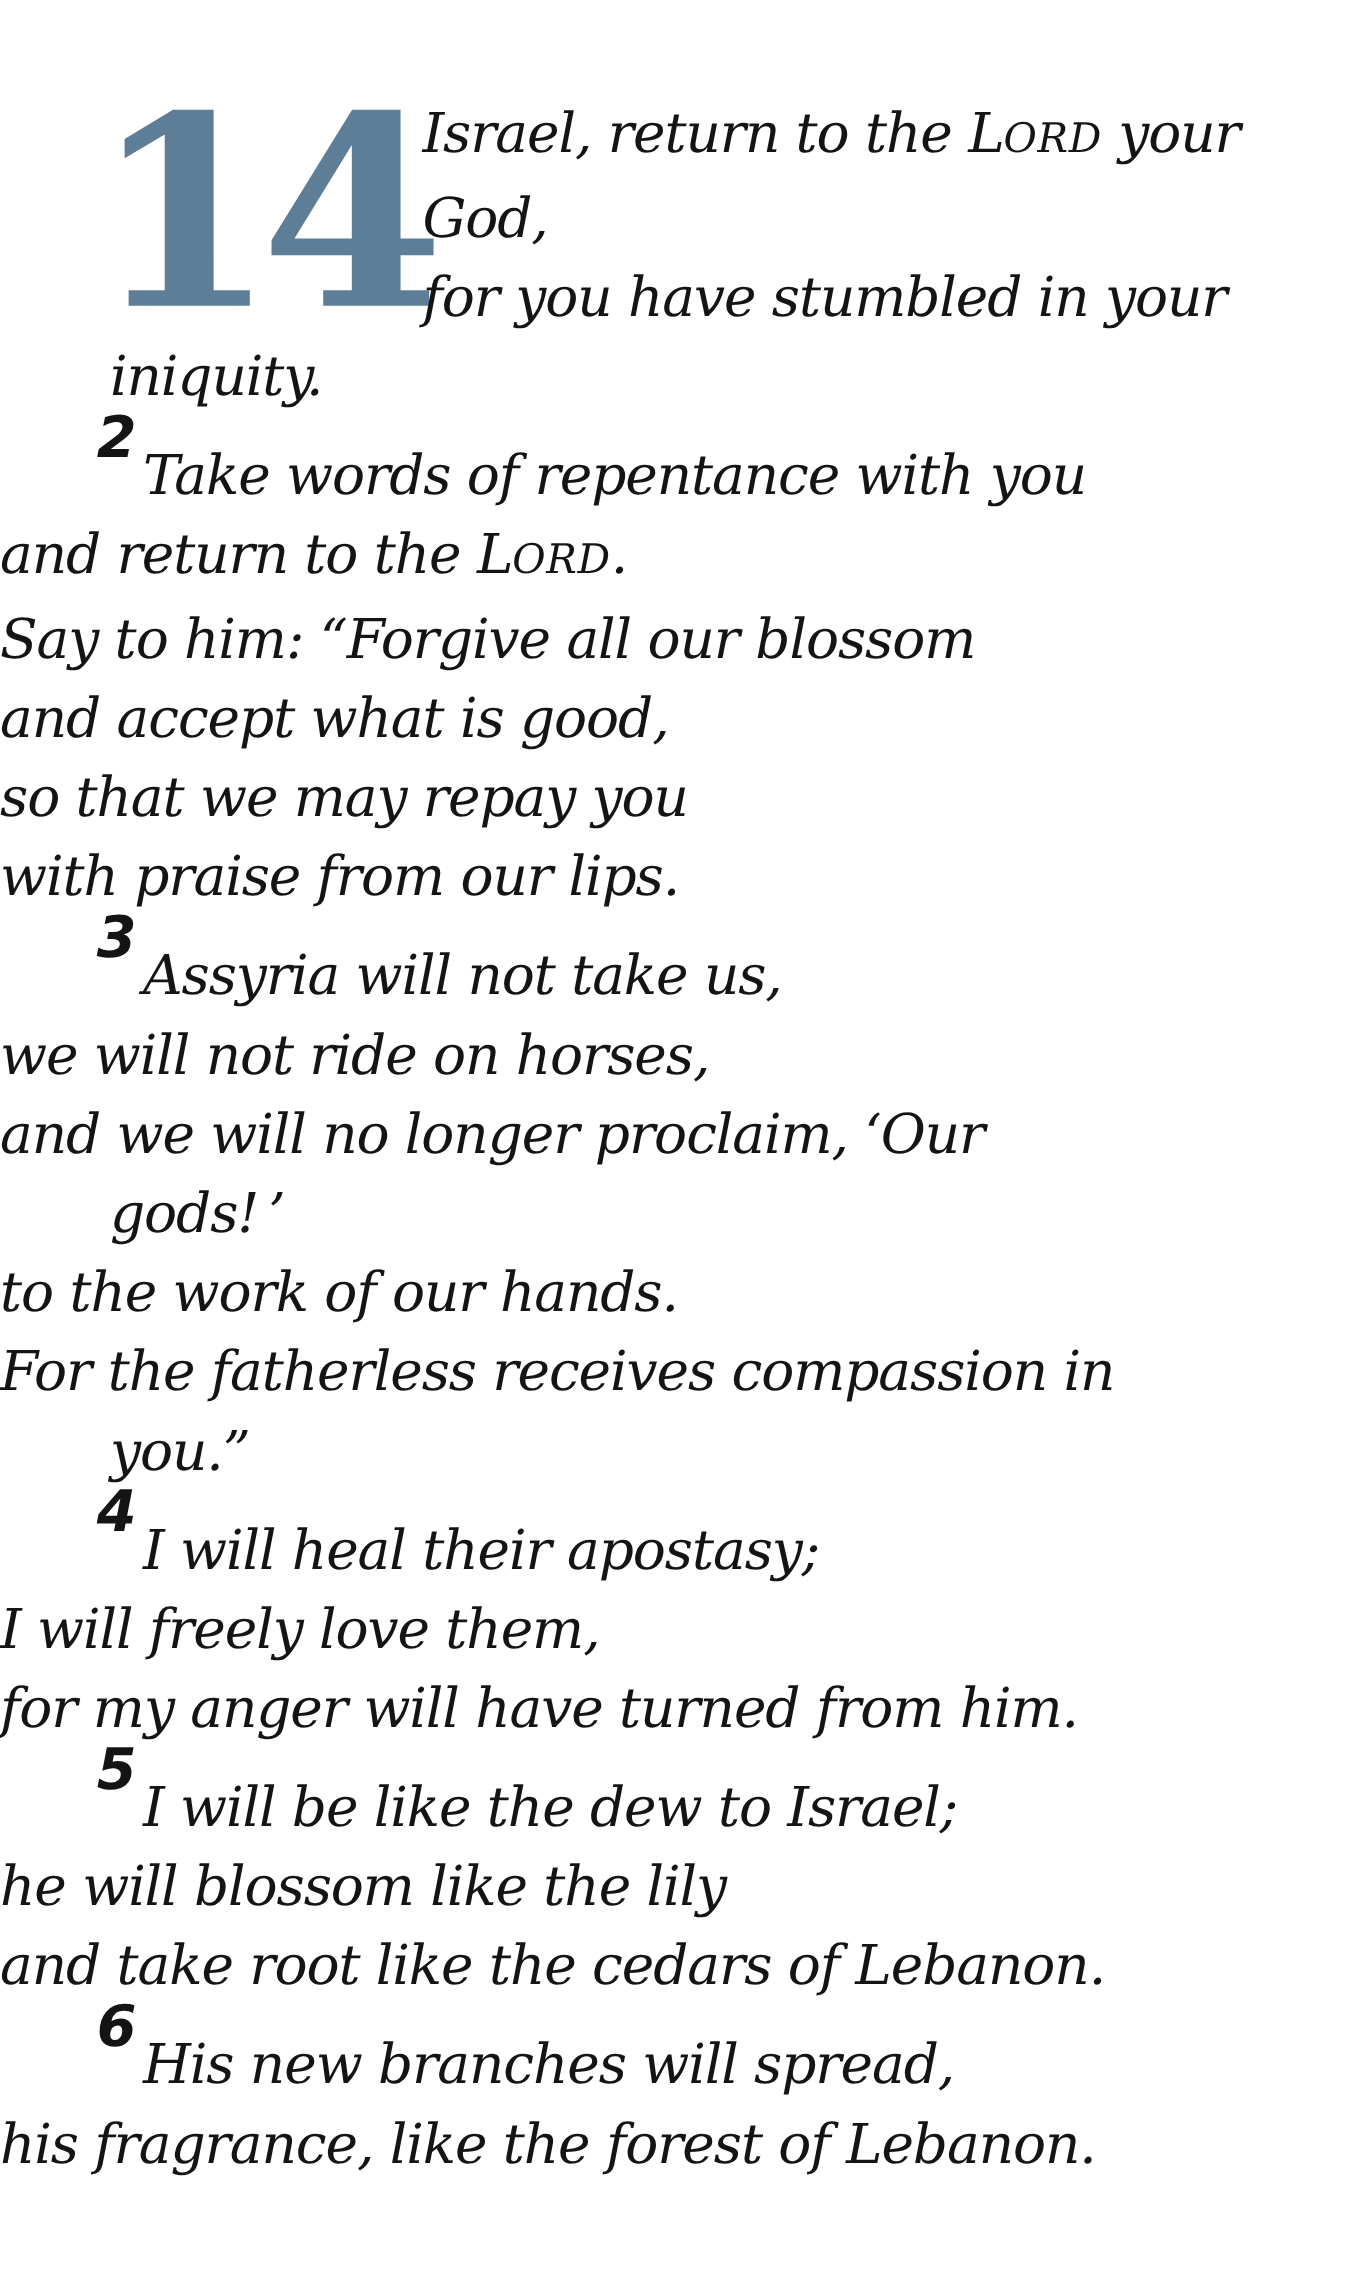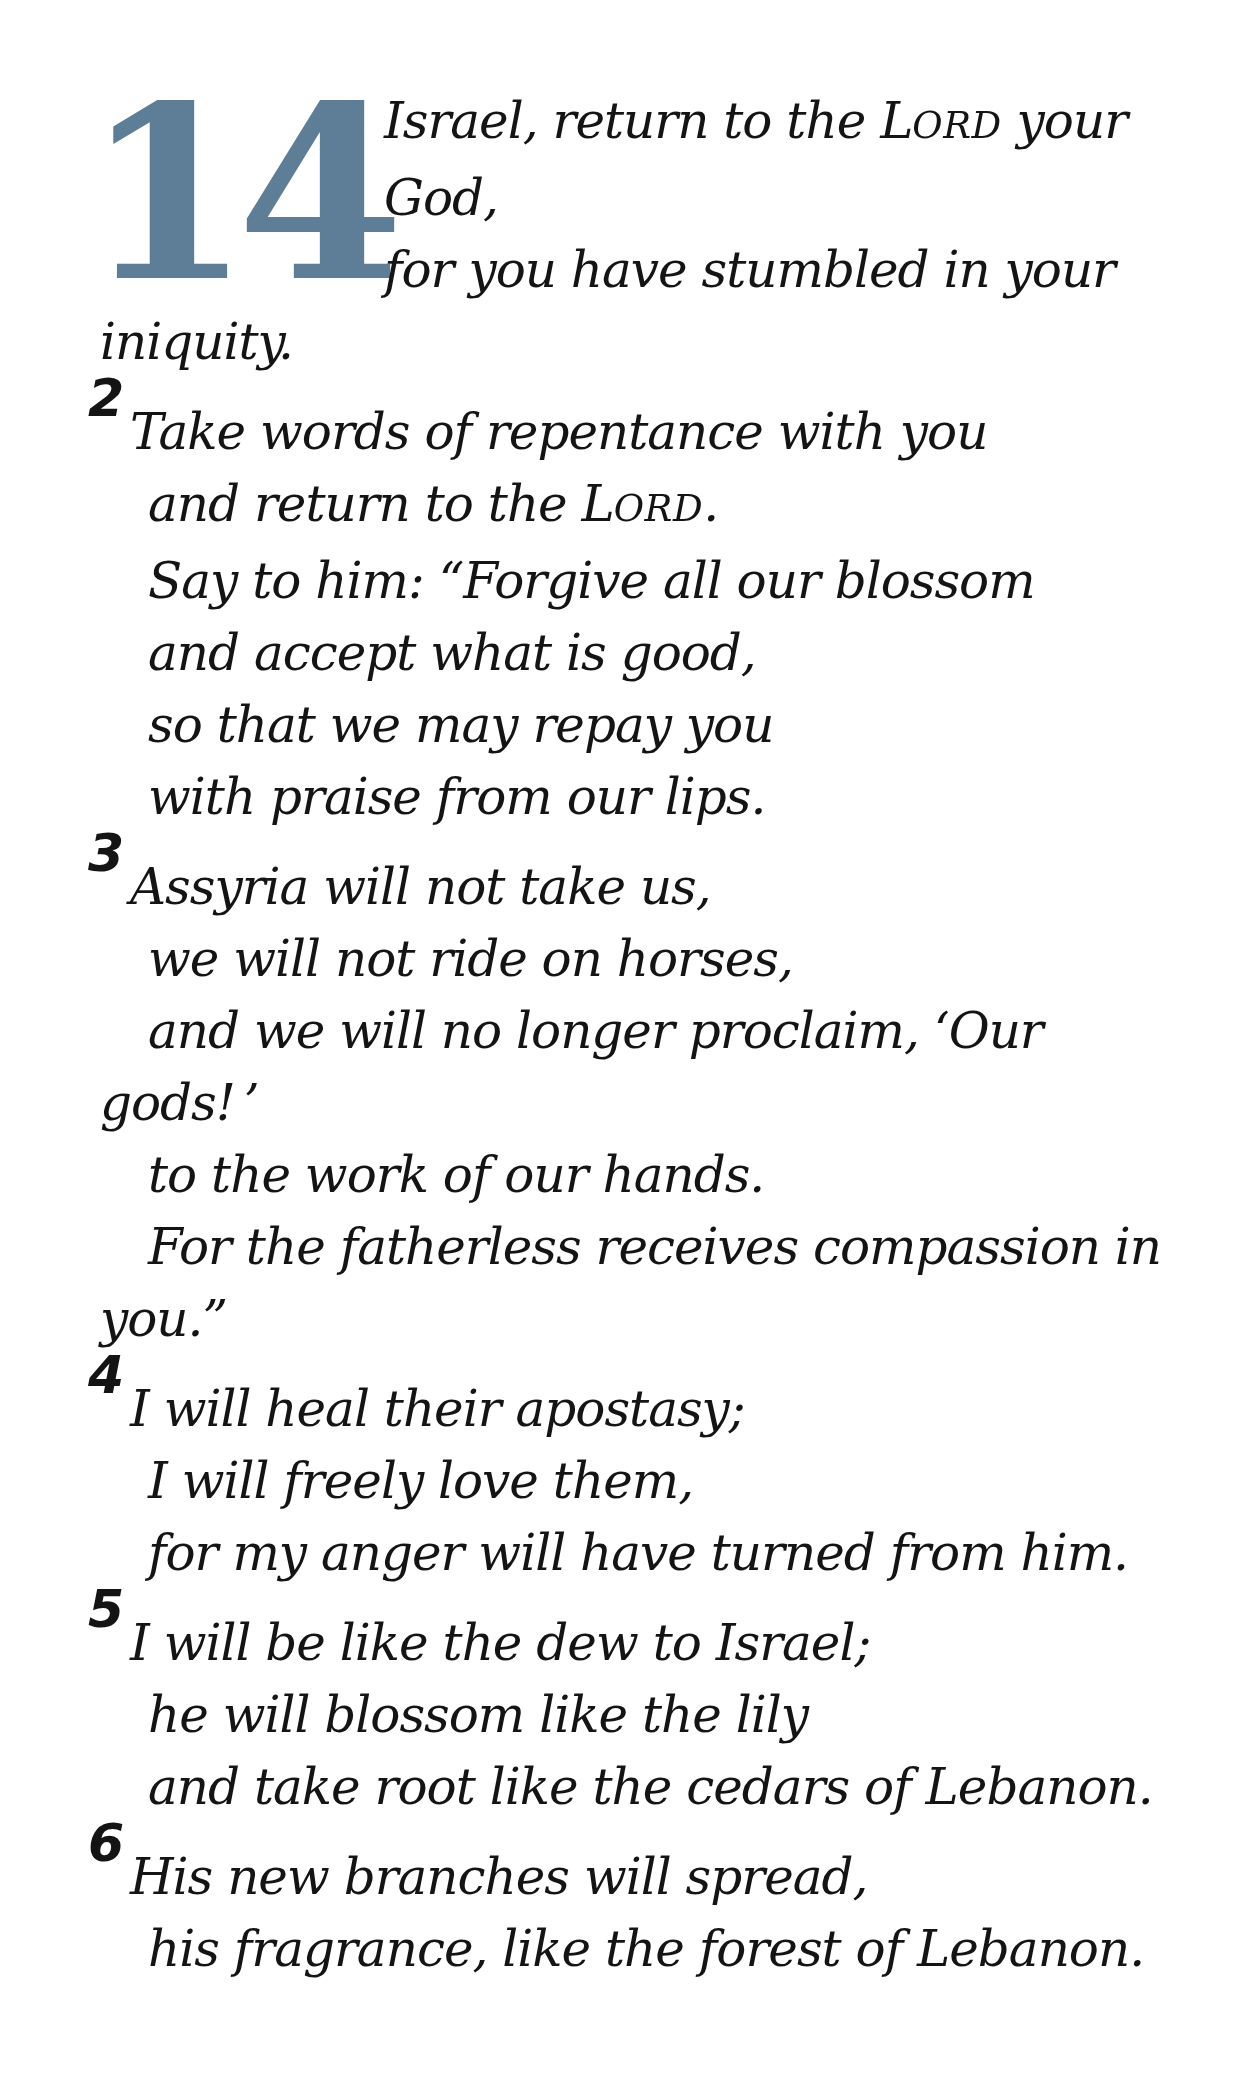--- a/index.html
+++ b/index.html
@@ -42,21 +42,21 @@
     font-size: 50px;
     line-height: 72px;
     letter-spacing: -1px;
     white-space: nowrap;
     font-style: italic;
   }
 
   
   .line.v1    { padding-left: 384px; }  
   .line.start { padding-left: 130px; }  
-  .line.poem  { padding-left: 148px; }  
+  .line.poem  { }  
   .line.wrap  { padding-left: 100px; }  
 
   .vnum {
     position: absolute;
     left: 88px;
     top: -24px;
     font-family: "DejaVu Sans", sans-serif;
     font-weight: 700;
     font-size: 52px;
     line-height: 52px;

